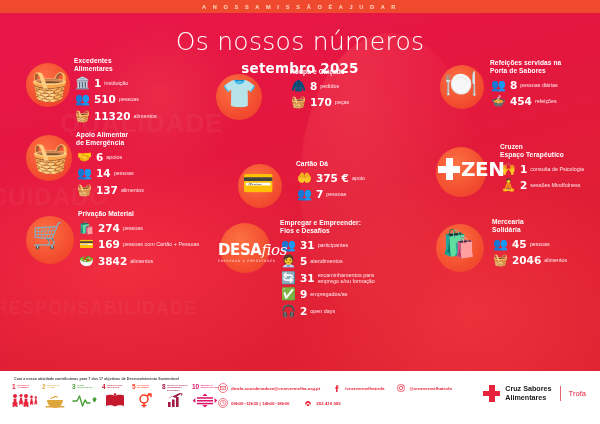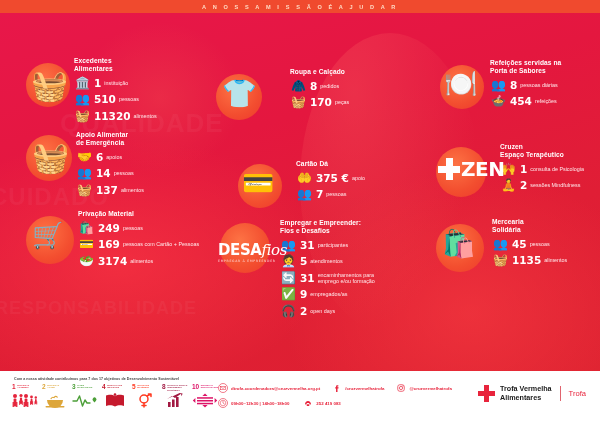--- a/index.html
+++ b/index.html
@@ -128,20 +128,24 @@
   </div>
 
   <div class="body-area">
 
     <div class="wm" style="left:60px;top:95px;font-size:26px;">QUALIDADE</div>
     <div class="wm" style="left:-10px;top:170px;font-size:24px;">CUIDADO</div>
     <div class="wm" style="left:-5px;top:285px;font-size:18px;">RESPONSABILIDADE</div>
     <div class="wm-blob" style="left:300px;top:20px;width:180px;height:300px;background:radial-gradient(ellipse at 30% 20%, rgba(255,110,100,.28), rgba(255,80,80,0) 70%);"></div>
     <div class="wm-blob" style="left:80px;top:10px;width:160px;height:150px;background:radial-gradient(ellipse at 50% 50%, rgba(255,120,90,.20), rgba(255,80,80,0) 72%);"></div>
 
+    <div class="title-wrap">
+      <div class="title">Os nossos números</div>
+      <div class="subtitle">setembro 2025</div>
+    </div>
 
     <div class="block" style="left:26px;top:44px;width:175px;">
       <div class="art-circle" style="left:0px;top:6px;width:44px;height:44px;"></div>
       <span class="art" style="left:5px;top:14px;">🧺</span>
       <div style="margin-left:48px;">
         <div class="blk-head">Excedentes<br>Alimentares</div>
         <div class="stat">
           <span class="ico">🏛️</span>
           <span class="num">1</span>
           <span class="lbl">instituição</span>
@@ -182,31 +186,31 @@
       </div>
     </div>
 
     <div class="block" style="left:26px;top:197px;width:185px;">
       <div class="art-circle" style="left:0px;top:6px;width:48px;height:48px;"></div>
       <span class="art" style="left:6px;top:12px;font-size:26px;">🛒</span>
       <div style="margin-left:52px;">
         <div class="blk-head">Privação Material</div>
         <div class="stat">
           <span class="ico">🛍️</span>
-          <span class="num">249</span>
+          <span class="num">274</span>
           <span class="lbl">pessoas</span>
         </div>
         <div class="stat">
           <span class="ico">💳</span>
           <span class="num">169</span>
           <span class="lbl">pessoas com Cartão + Pessoas</span>
         </div>
         <div class="stat">
           <span class="ico">🥗</span>
-          <span class="num">3174</span>
+          <span class="num">3842</span>
           <span class="lbl">alimentos</span>
         </div>
       </div>
     </div>
 
     <div class="block" style="left:212px;top:55px;width:160px;">
       <div class="art-circle" style="left:4px;top:6px;width:46px;height:46px;"></div>
       <span class="art" style="left:10px;top:12px;font-size:28px;">👕</span>
       <div style="margin-left:78px;">
         <div class="blk-head">Roupa e Calçado</div>
@@ -324,21 +328,21 @@
       <span class="art" style="left:6px;top:13px;font-size:27px;">🛍️</span>
       <div style="margin-left:56px;">
         <div class="blk-head">Mercearia<br>Solidária</div>
         <div class="stat">
           <span class="ico">👥</span>
           <span class="num">45</span>
           <span class="lbl">pessoas</span>
         </div>
         <div class="stat">
           <span class="ico">🧺</span>
-          <span class="num">1135</span>
+          <span class="num">2046</span>
           <span class="lbl">alimentos</span>
         </div>
       </div>
     </div>
 
   </div>
 
   <div class="footer">
 
     <div class="sdg-note">Com a nossa atividade contribuímos para 7 dos 17 objetivos de Desenvolvimento Sustentável</div>
@@ -523,21 +527,21 @@
         </div>
       </div>
     </div>
 
     <div class="brand">
       <span class="cross">
           <i class="h"></i>
           <i class="v"></i>
         </span>
       <span>
-        <span class="bname" style="display:block">Trofa Vermelha</span>
+        <span class="bname" style="display:block">Cruz Sabores</span>
         <span class="bname" style="display:block">Alimentares</span>
       </span>
       <span class="divider"></span>
       <span class="city">Trofa</span>
     </div>
 
   </div>
 
 </div>
 

